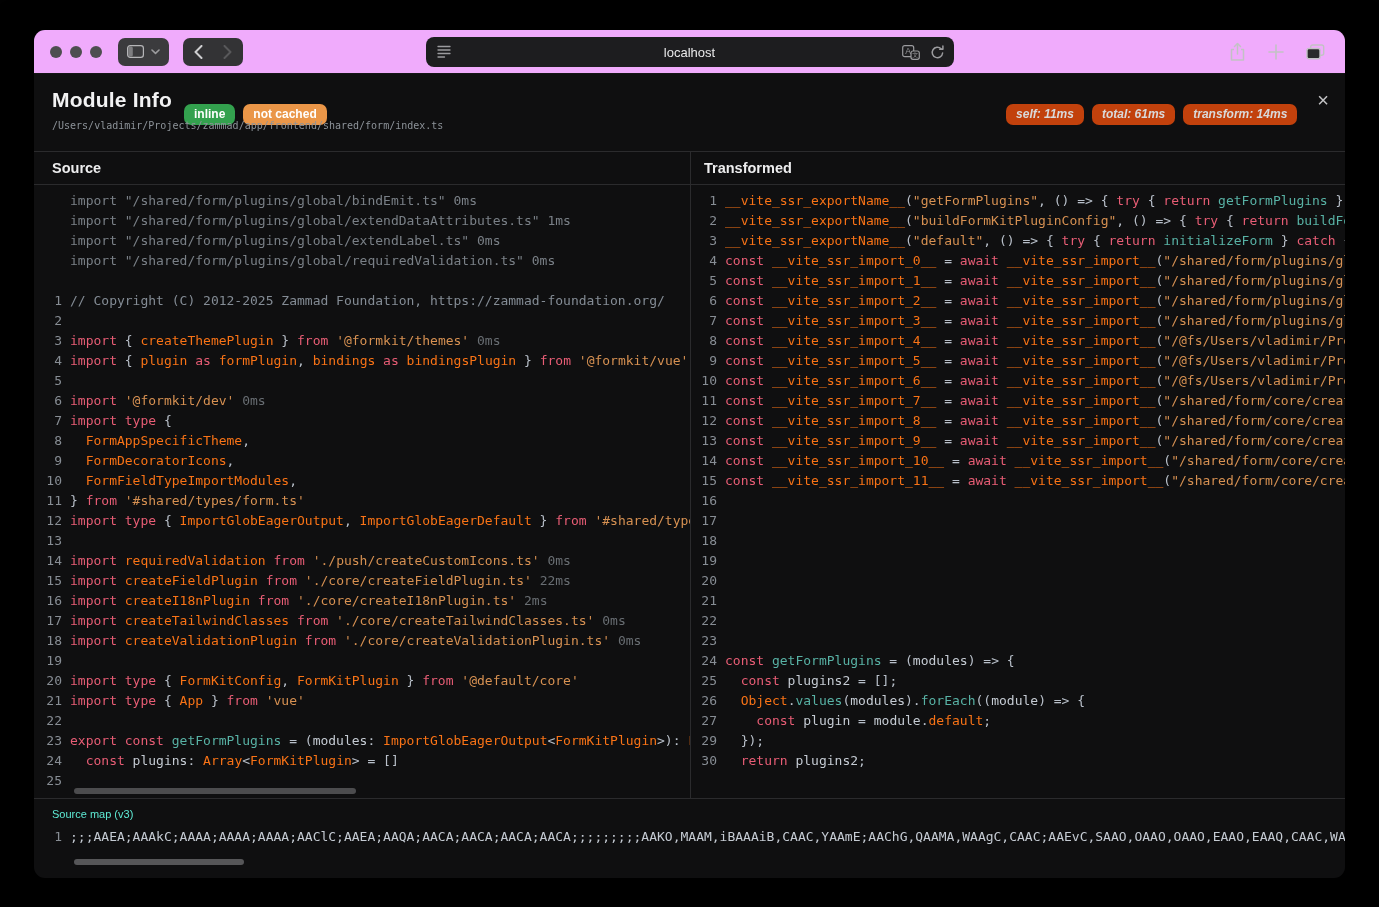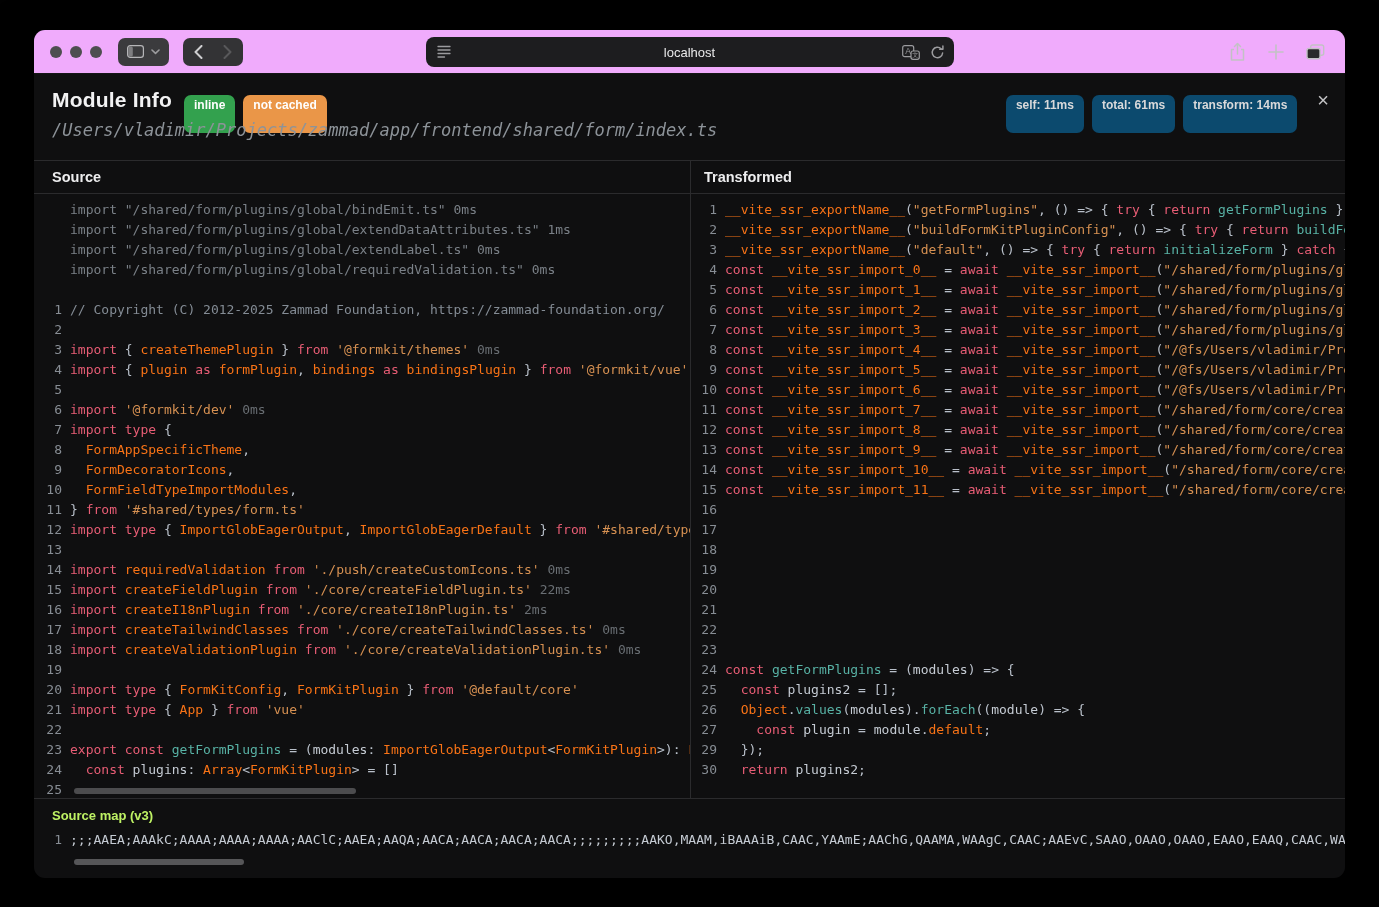--- a/index.html
+++ b/index.html
@@ -40,28 +40,28 @@
   .toolbar-right { margin-left:auto; display:flex; align-items:center; gap:22px; padding-right:4px; }
 
   
   .mod-header { padding:15px 16px 20px 18px; background:#0f0f10; }
   .mod-row1 { display:flex; align-items:center; height:22px; }
   .mod-title { font-size:21px; font-weight:700; color:#f2f2f3; letter-spacing:.2px; }
   .pills { display:flex; align-items:center; gap:8px; }
   .badges { margin-left:12px; }
   .pill {
     font-size:12px; font-weight:600; color:#fff;
-    padding:3px 10px 21px; border-radius:7px; white-space:nowrap;margin-top:28px;
+    padding:3px 10px 4px; border-radius:7px; white-space:nowrap;margin-top:28px;
   }
   .timings { margin-left:auto; }
-  .timings .pill { background:#0c4a6e; color:#d9d9da; }
+  .timings .pill { background:#c2410c; color:#d9d9da;font-style:italic; }
   .close-btn { margin-left:20px; color:#c3c3c5; font-size:20px; line-height:18px; cursor:default; }
   .mod-path {
     margin-top:9px; font-family:"DejaVu Sans Mono", monospace;
-    font-size:17px; color:#8d9399;font-style:italic;
+    font-size:10px; color:#8d9399;
   }
 
   
   .panes { flex:1 1 auto; min-height:0; display:flex; border-top:1px solid #2b2b2d; }
   .pane { display:flex; flex-direction:column; min-width:0; }
   .pane.left { width:657px; flex:0 0 657px; border-right:1px solid #2b2b2d; }
   .pane.right { flex:1 1 auto; }
   .pane-title {
     height:33px; flex:0 0 33px; display:flex; align-items:center;
     padding-left:18px; font-size:14.5px; font-weight:600; color:#ededee;
@@ -89,21 +89,21 @@
   .tk-d { color:#7a8087; }           
   .tk-m { color:#696e73; }           
 
   .hscroll { position:absolute; height:6px; border-radius:3px; background:#4c4c4e; }
   .hscroll-left { left:40px; bottom:4px; width:282px; }
   .hscroll-bottom { left:40px; bottom:13px; width:170px; background:#565658; }
 
   
   .srcmap { flex:0 0 80px; height:80px; border-top:1px solid #2b2b2d; position:relative; overflow:hidden; }
   .srcmap-title {
-    padding:9px 18px 7px; font-size:13px; font-weight:700; color:#bef264;
+    padding:9px 18px 7px; font-size:11px; font-weight:400; color:#5eead4;
   }
   .srcmap .codewrap { padding-top:0; overflow:hidden; }
 
   svg { display:block; }
 </style>
 </head>
 <body>
 
 <div class="window">
 

